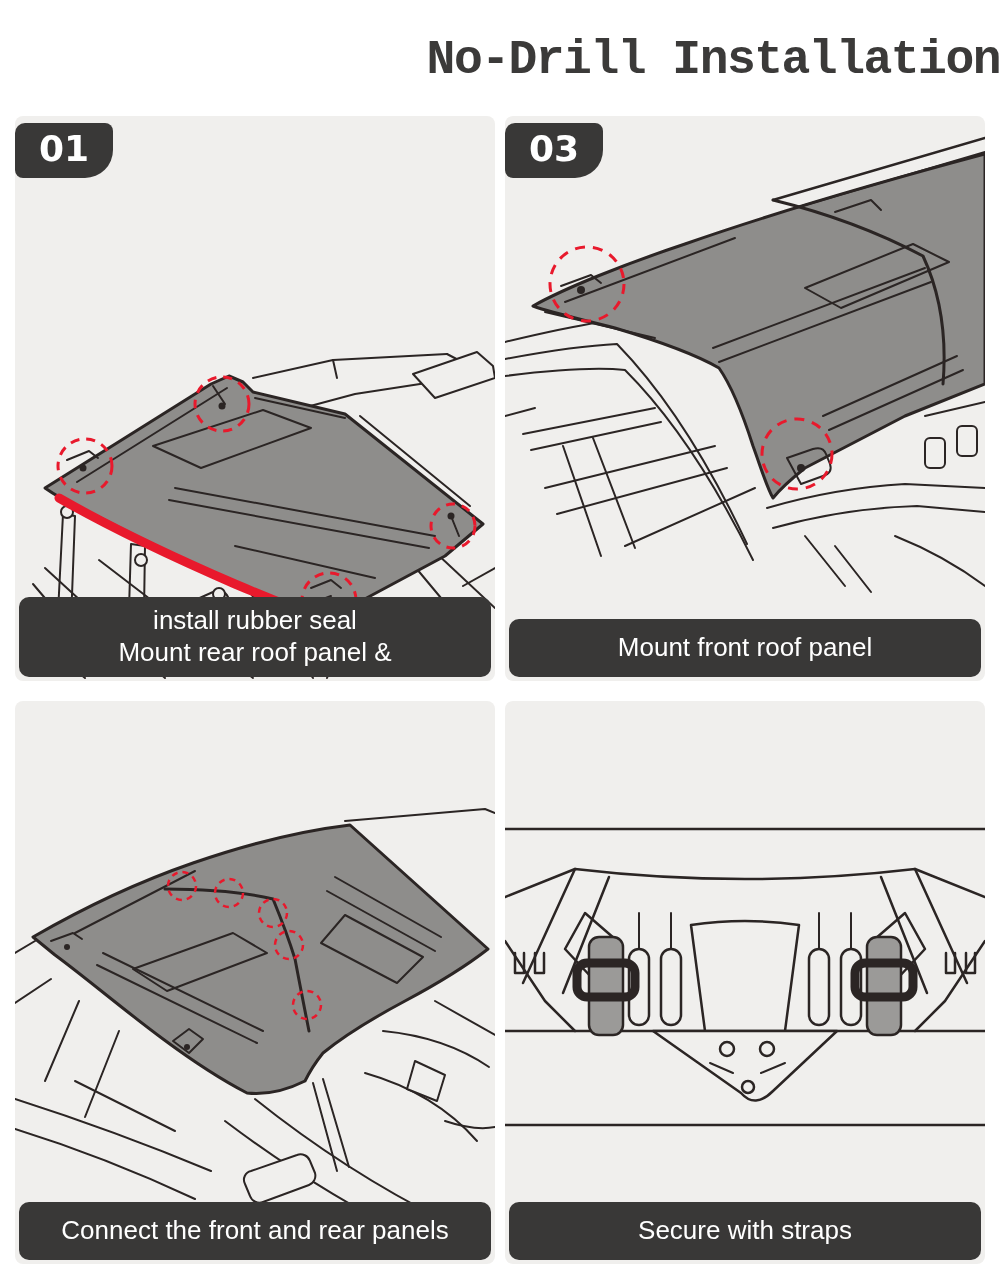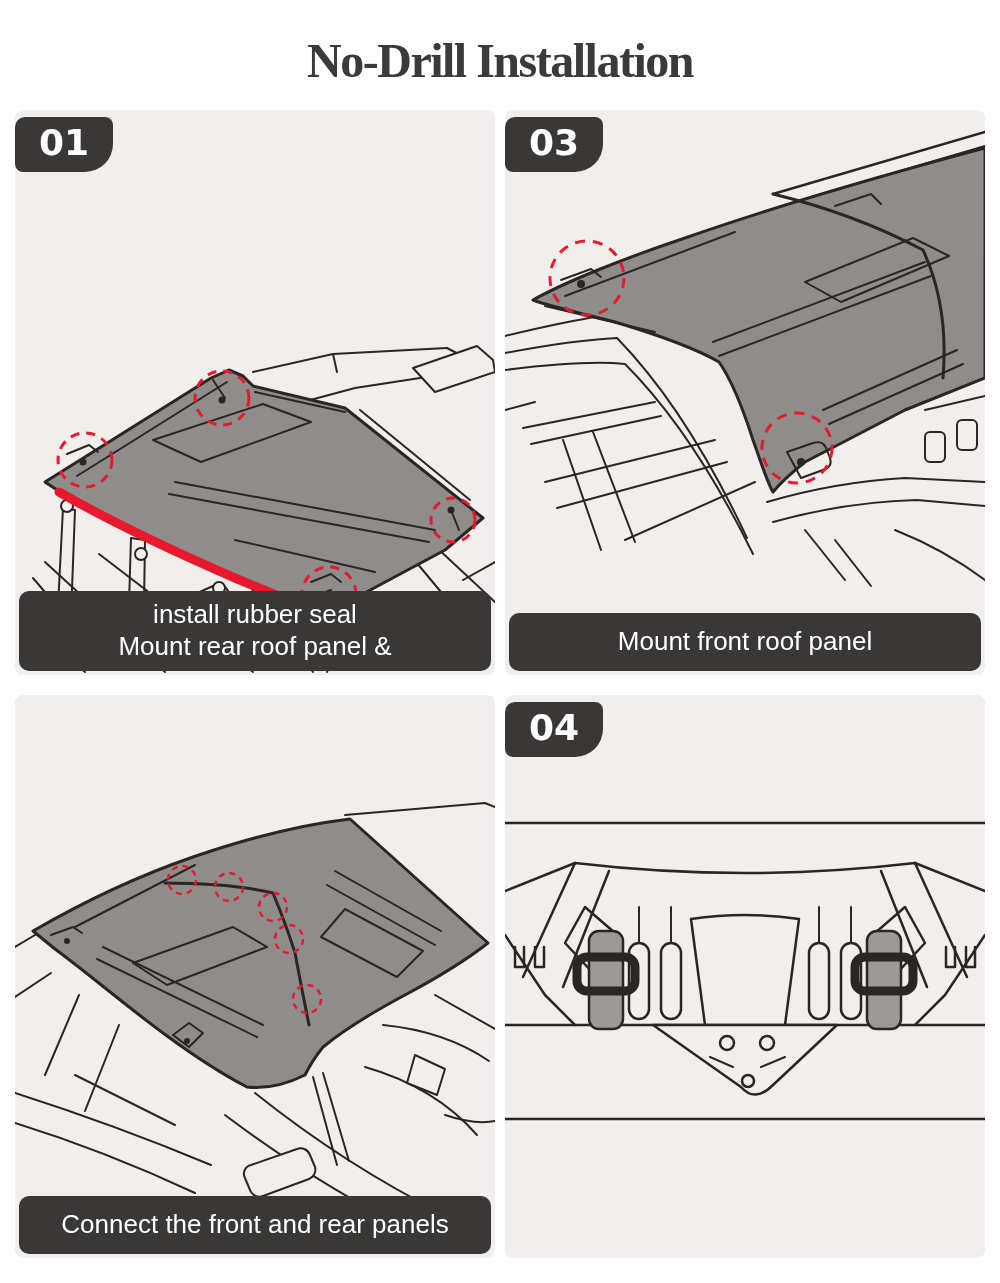--- a/index.html
+++ b/index.html
@@ -4,22 +4,22 @@
 <style>
   :root{
     --page-bg:#ffffff; --panel-bg:#f0efed; --badge-bg:#393837; --caption-bg:#393837;
     --title-color:#3b3a39; --text-light:#ffffff; --accent-red:#e8192c; --line-color:#2b2524;
   }
   *{box-sizing:border-box;}
   html,body{margin:0;padding:0;}
   body{width:1000px;height:1283px;background:var(--page-bg);font-family:"Liberation Sans",sans-serif;}
   .page{width:1000px;height:1283px;overflow:hidden;}
   h1.title{
-    margin:0;padding:32px 0 20px;text-align:center;
-    font-family:Liberation Serif, serif;
+    margin:0;padding:32px 0 26px;text-align:right;
+    font-family:Liberation Mono, monospace;
     font-size:48px;font-weight:800;letter-spacing:-1.5px;color:var(--title-color);line-height:1.2;
   }
   .grid{
     margin:0 15px;display:grid;grid-template-columns:1fr 1fr;
     grid-template-rows:565px 563px;gap:20px 10px;
   }
   .panel{position:relative;background:var(--panel-bg);border-radius:8px;overflow:hidden;}
   .illus{position:absolute;left:0;top:0;width:100%;height:100%;display:block;}
   .badge{
     position:absolute;top:7px;left:0;background:var(--badge-bg);color:var(--text-light);
@@ -271,19 +271,19 @@
         </g>
         <g>
           <rect x="84" y="236" width="34" height="98" rx="10" fill="#9b9a98" stroke="#2b2524" stroke-width="2.5"></rect>
           <rect x="72" y="262" width="58" height="34" rx="10" fill="none" stroke="#2b2524" stroke-width="9"></rect>
         </g>
         <g>
           <rect x="362" y="236" width="34" height="98" rx="10" fill="#9b9a98" stroke="#2b2524" stroke-width="2.5"></rect>
           <rect x="350" y="262" width="58" height="34" rx="10" fill="none" stroke="#2b2524" stroke-width="9"></rect>
         </g>
       </svg>
-      <div class="badge">
-        <span>04</span>
+      <div class="caption">
+        <span>Secure with straps</span>
       </div>
     </section>
 
   </div>
 </div>
 
 </body></html>

